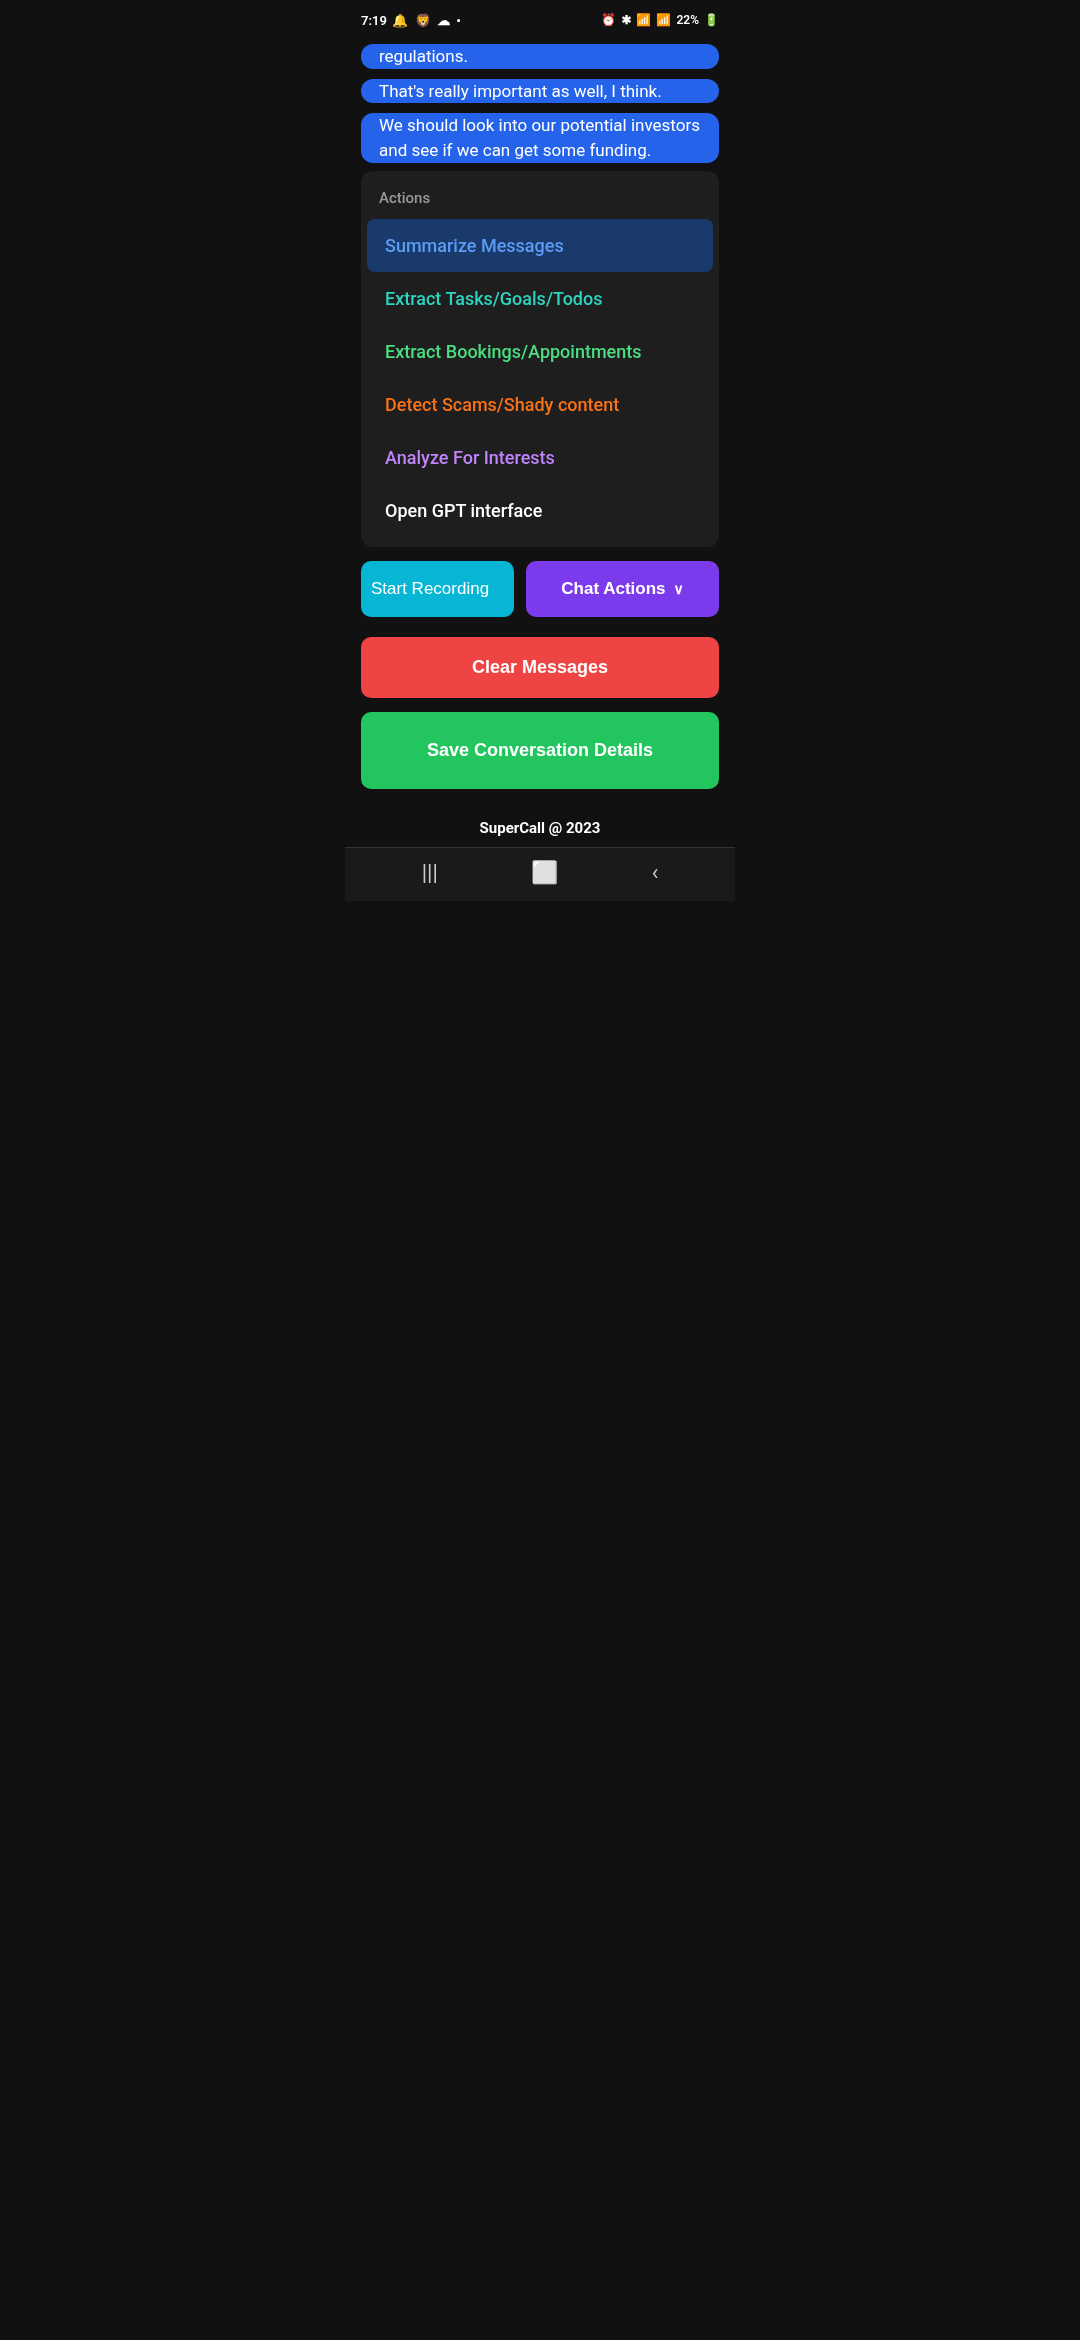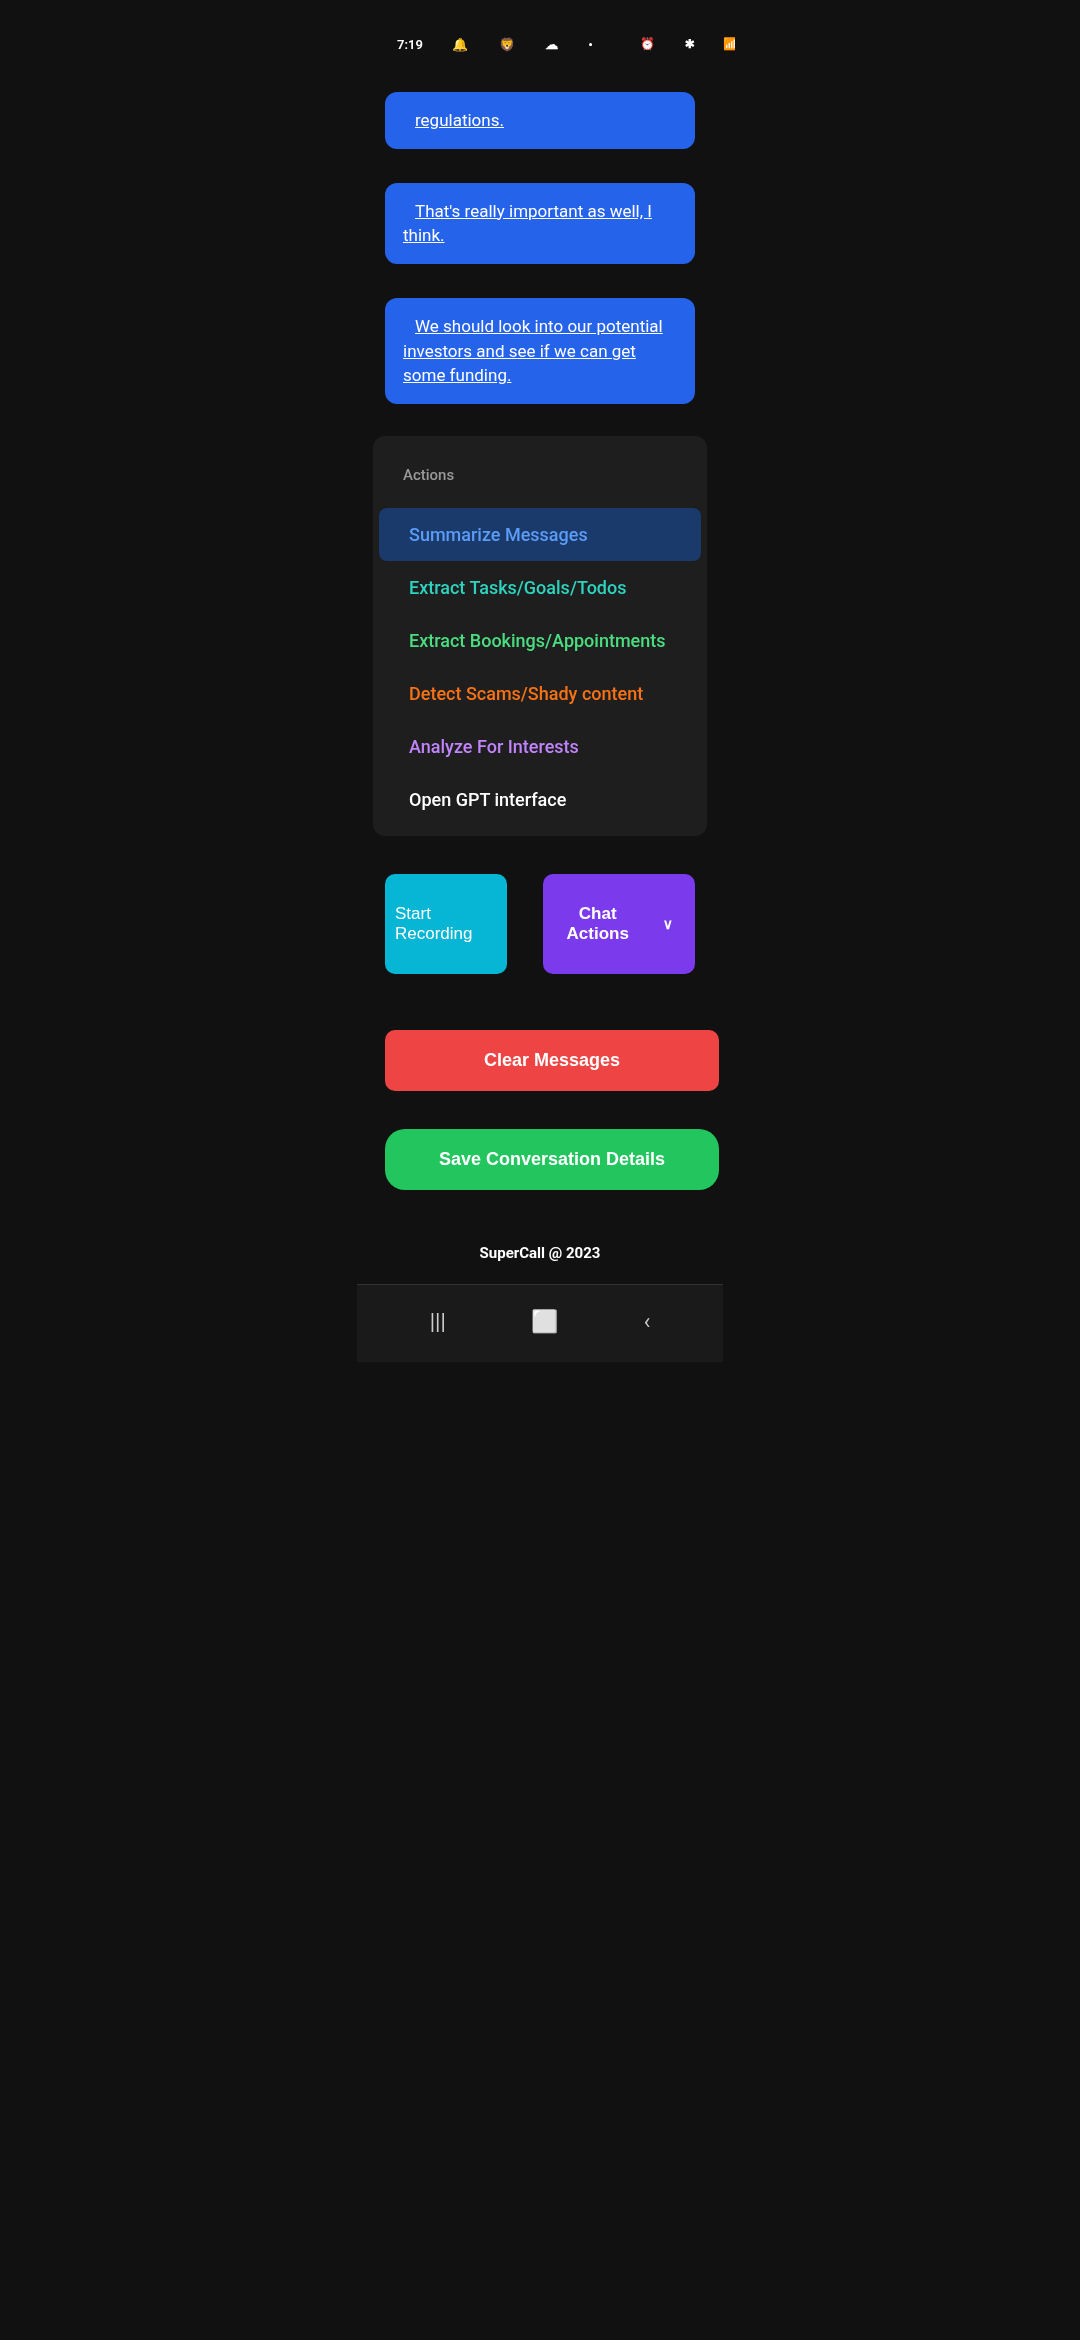--- a/index.html
+++ b/index.html
@@ -1,16 +1,16 @@
 <!DOCTYPE html>
 <html><head>
   <meta charset="utf-8">
   <meta name="viewport" content="width=device-width, initial-scale=1">
   <style>
-    * { margin: 12px; padding: 0; box-sizing: border-box; }
+    * { margin: 0; padding: 0; box-sizing: border-box; }
 
     body {
       background: #111;
       color: #fff;
       font-family: 'Roboto', sans-serif;
       width: 390px;
       min-height: 844px;
       margin: 0 auto;
       position: relative;
       overflow: hidden;
@@ -48,25 +48,24 @@
       display: flex;
       flex-direction: column;
       gap: 10px;
       background: #111;
     }
 
     .chat-bubble {
       background: #2563eb;
       color: #fff;
       border-radius: 12px;
-      padding: 16px 18px;
+      padding: 0 18px;
       font-size: 17px;
       line-height: 1.45;
       max-width: 100%;
-      text-decoration: underline;
     }
 
     
     .dropdown-wrapper {
       position: relative;
       margin: 0 16px;
     }
 
     
     .actions-dropdown {
@@ -178,22 +177,22 @@
       font-size: 18px;
       font-weight: 600;
       cursor: pointer;
       width: 100%;
     }
 
     .btn-save {
       background: #22c55e;
       color: #fff;
       border: none;
-      border-radius: 20px;
-      padding: 20px;
+      border-radius: 10px;
+      padding: 28px;
       font-size: 18px;
       font-weight: 600;
       cursor: pointer;
       width: 100%;
     }
 
     
     .footer-text {
       text-align: center;
       color: #fff;

